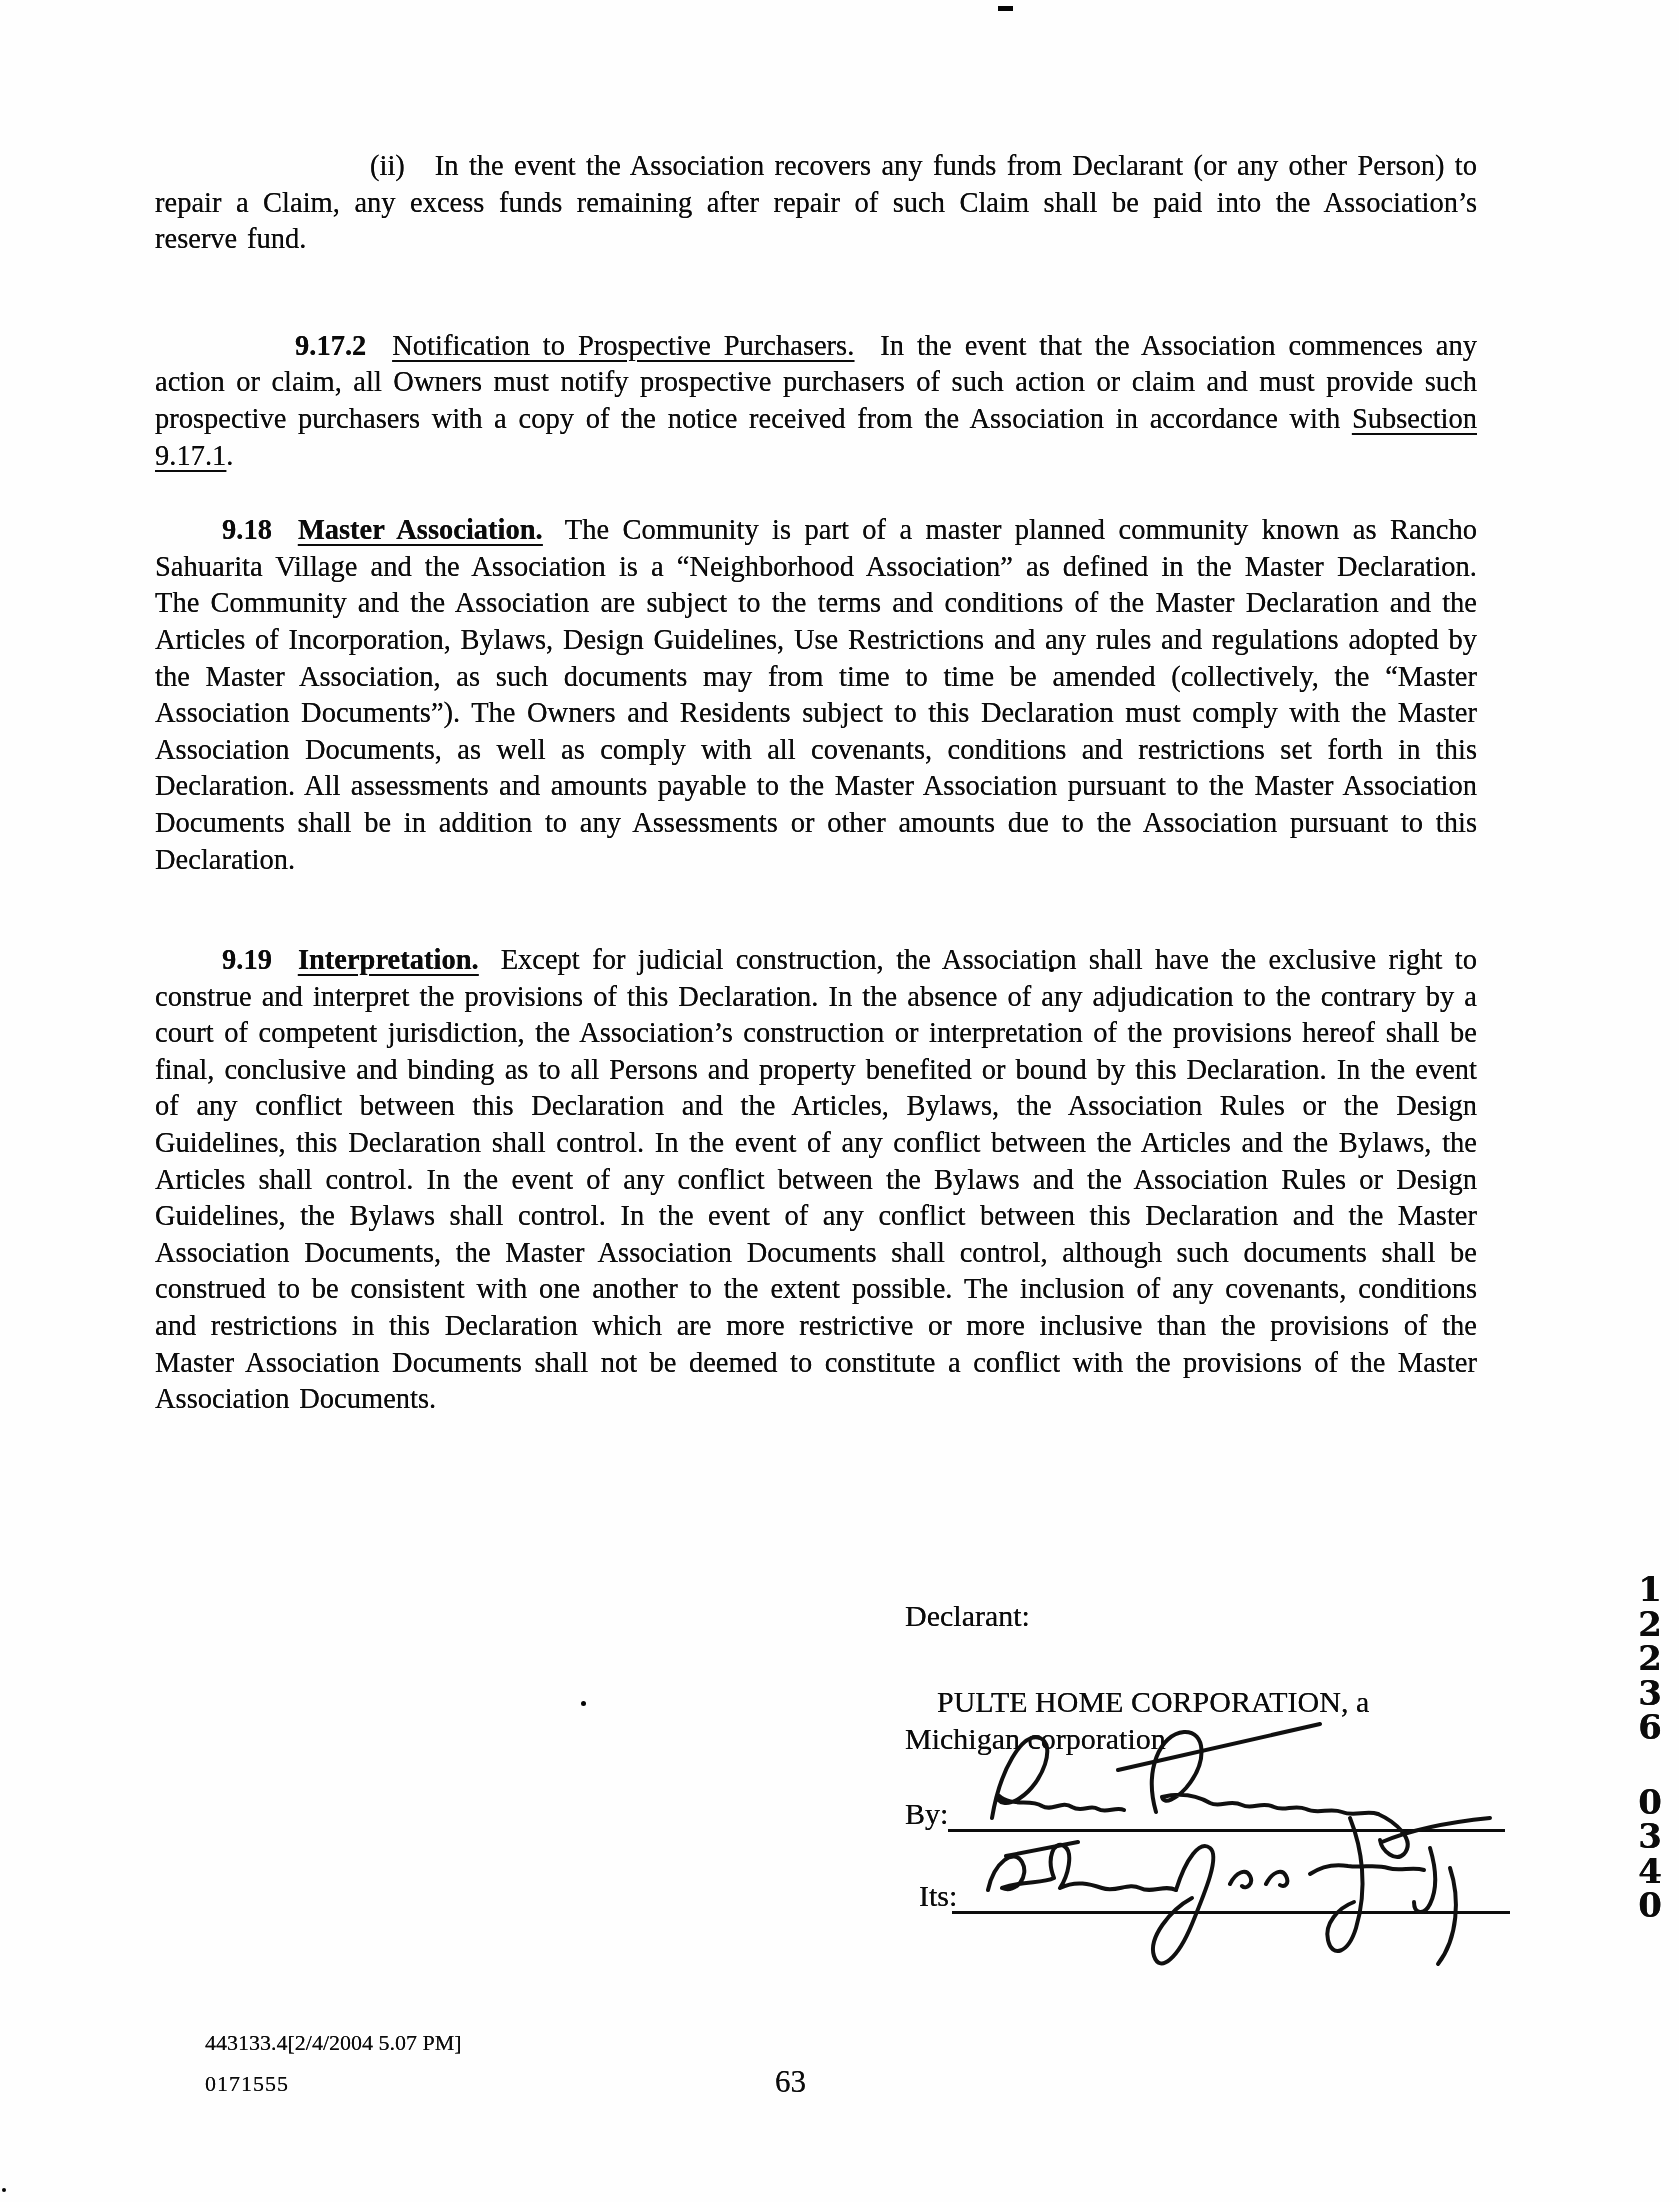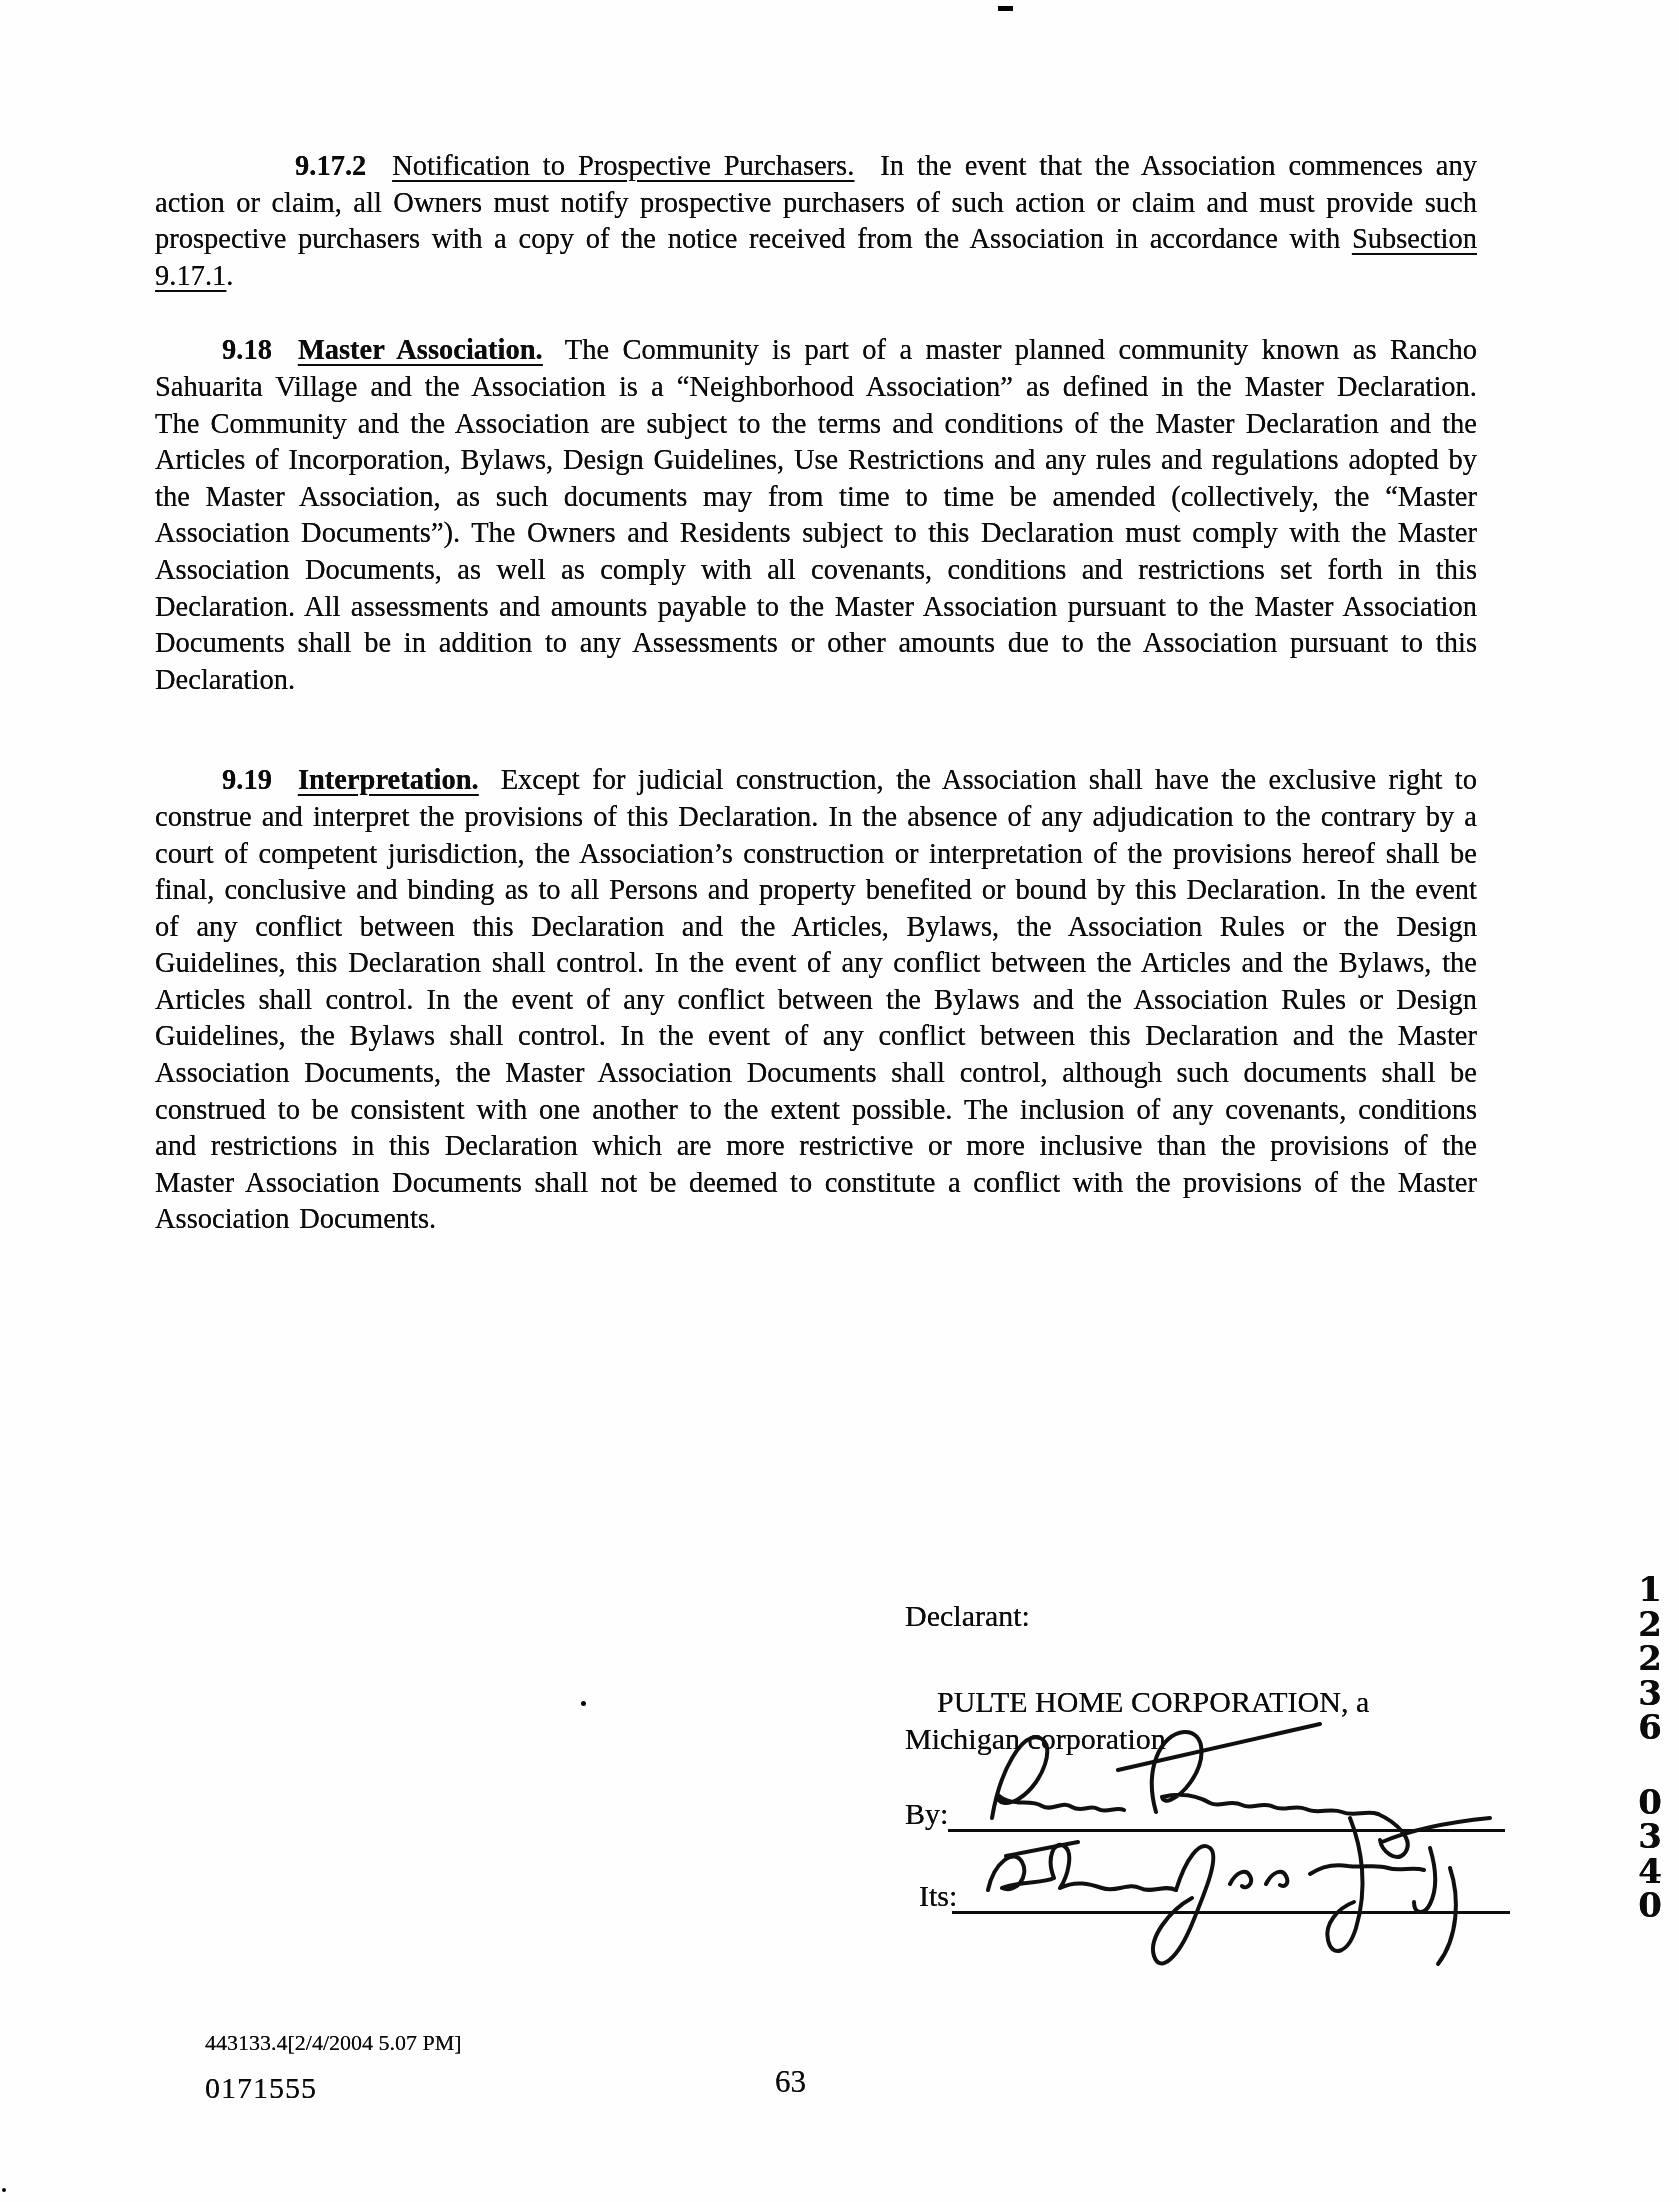--- a/index.html
+++ b/index.html
@@ -40,41 +40,42 @@
   .sig-svg path{fill:none;stroke:#101010;stroke-width:4;stroke-linecap:round;stroke-linejoin:round;}
   
   .stamp{
     position:absolute;left:1628px;top:1572px;width:44px;text-align:center;
     font-family:"DejaVu Serif",serif;font-weight:bold;font-size:34px;line-height:34.5px;
   }
   .stamp span{display:block;}
   .stamp .grp2{margin-top:40px;}
   
   .footer-ref{position:absolute;left:205px;top:2030px;font-size:22px;}
-  .footer-num{position:absolute;left:205px;top:2071px;font-size:30px;letter-spacing:1px;}
+  .footer-num{position:absolute;left:205px;top:2071px;font-size:22px;letter-spacing:1px;}
   .page-number{position:absolute;left:775px;top:2064px;font-size:31px;}
   
   .artifact{position:absolute;background:#050505;}
   .a-dash{left:998px;top:6px;width:15px;height:5px;}
   .a-dot1{left:1049px;top:967px;width:5px;height:5px;border-radius:50%;}
   .a-dot2{left:581px;top:1701px;width:5px;height:5px;border-radius:50%;}
   .a-dot3{left:2px;top:2188px;width:4px;height:4px;border-radius:50%;}
 </style>
 </head>
 <body>
 
 <div class="page">
 
   <div class="artifact a-dash"></div>
   <div class="artifact a-dot1"></div>
   <div class="artifact a-dot2"></div>
   <div class="artifact a-dot3"></div>
 
   <div class="textblock ink">
 
+    <p class="para p-ii"><span>(ii)</span><span class="gap g30"></span><span>In the event the Association recovers any funds from Declarant (or any other Person) to repair a Claim, any excess funds remaining after repair of such Claim shall be paid into the Association’s reserve fund.</span></p>
 
     <p class="para p-9172"><span class="num">9.17.2</span><span class="gap g26"></span><span class="head-reg">Notification to Prospective Purchasers.</span><span class="gap g26"></span><span>In the event that the Association commences any action or claim, all Owners must notify prospective purchasers of such action or claim and must provide such prospective purchasers with a copy of the notice received from the Association in accordance with </span><span class="u">Subsection 9.17.1</span><span>.</span></p>
 
     <p class="para p-918"><span class="num">9.18</span><span class="gap g26"></span><span class="head-bold">Master Association.</span><span class="gap g22"></span><span>The Community is part of a master planned community known as Rancho Sahuarita Village and the Association is a “Neighborhood Association” as defined in the Master Declaration. The Community and the Association are subject to the terms and conditions of the Master Declaration and the Articles of Incorporation, Bylaws, Design Guidelines, Use Restrictions and any rules and regulations adopted by the Master Association, as such documents may from time to time be amended (collectively, the “Master Association Documents”). The Owners and Residents subject to this Declaration must comply with the Master Association Documents, as well as comply with all covenants, conditions and restrictions set forth in this Declaration. All assessments and amounts payable to the Master Association pursuant to the Master Association Documents shall be in addition to any Assessments or other amounts due to the Association pursuant to this Declaration.</span></p>
 
     <p class="para p-919"><span class="num">9.19</span><span class="gap g26"></span><span class="head-bold">Interpretation.</span><span class="gap g22"></span><span>Except for judicial construction, the Association shall have the exclusive right to construe and interpret the provisions of this Declaration. In the absence of any adjudication to the contrary by a court of competent jurisdiction, the Association’s construction or interpretation of the provisions hereof shall be final, conclusive and binding as to all Persons and property benefited or bound by this Declaration. In the event of any conflict between this Declaration and the Articles, Bylaws, the Association Rules or the Design Guidelines, this Declaration shall control. In the event of any conflict between the Articles and the Bylaws, the Articles shall control. In the event of any conflict between the Bylaws and the Association Rules or Design Guidelines, the Bylaws shall control. In the event of any conflict between this Declaration and the Master Association Documents, the Master Association Documents shall control, although such documents shall be construed to be consistent with one another to the extent possible. The inclusion of any covenants, conditions and restrictions in this Declaration which are more restrictive or more inclusive than the provisions of the Master Association Documents shall not be deemed to constitute a conflict with the provisions of the Master Association Documents.</span></p>
   </div>
 
   <div class="sigtext ink pos-declarant">Declarant:</div>
   <div class="sigtext ink pos-company1">PULTE HOME CORPORATION, a</div>

